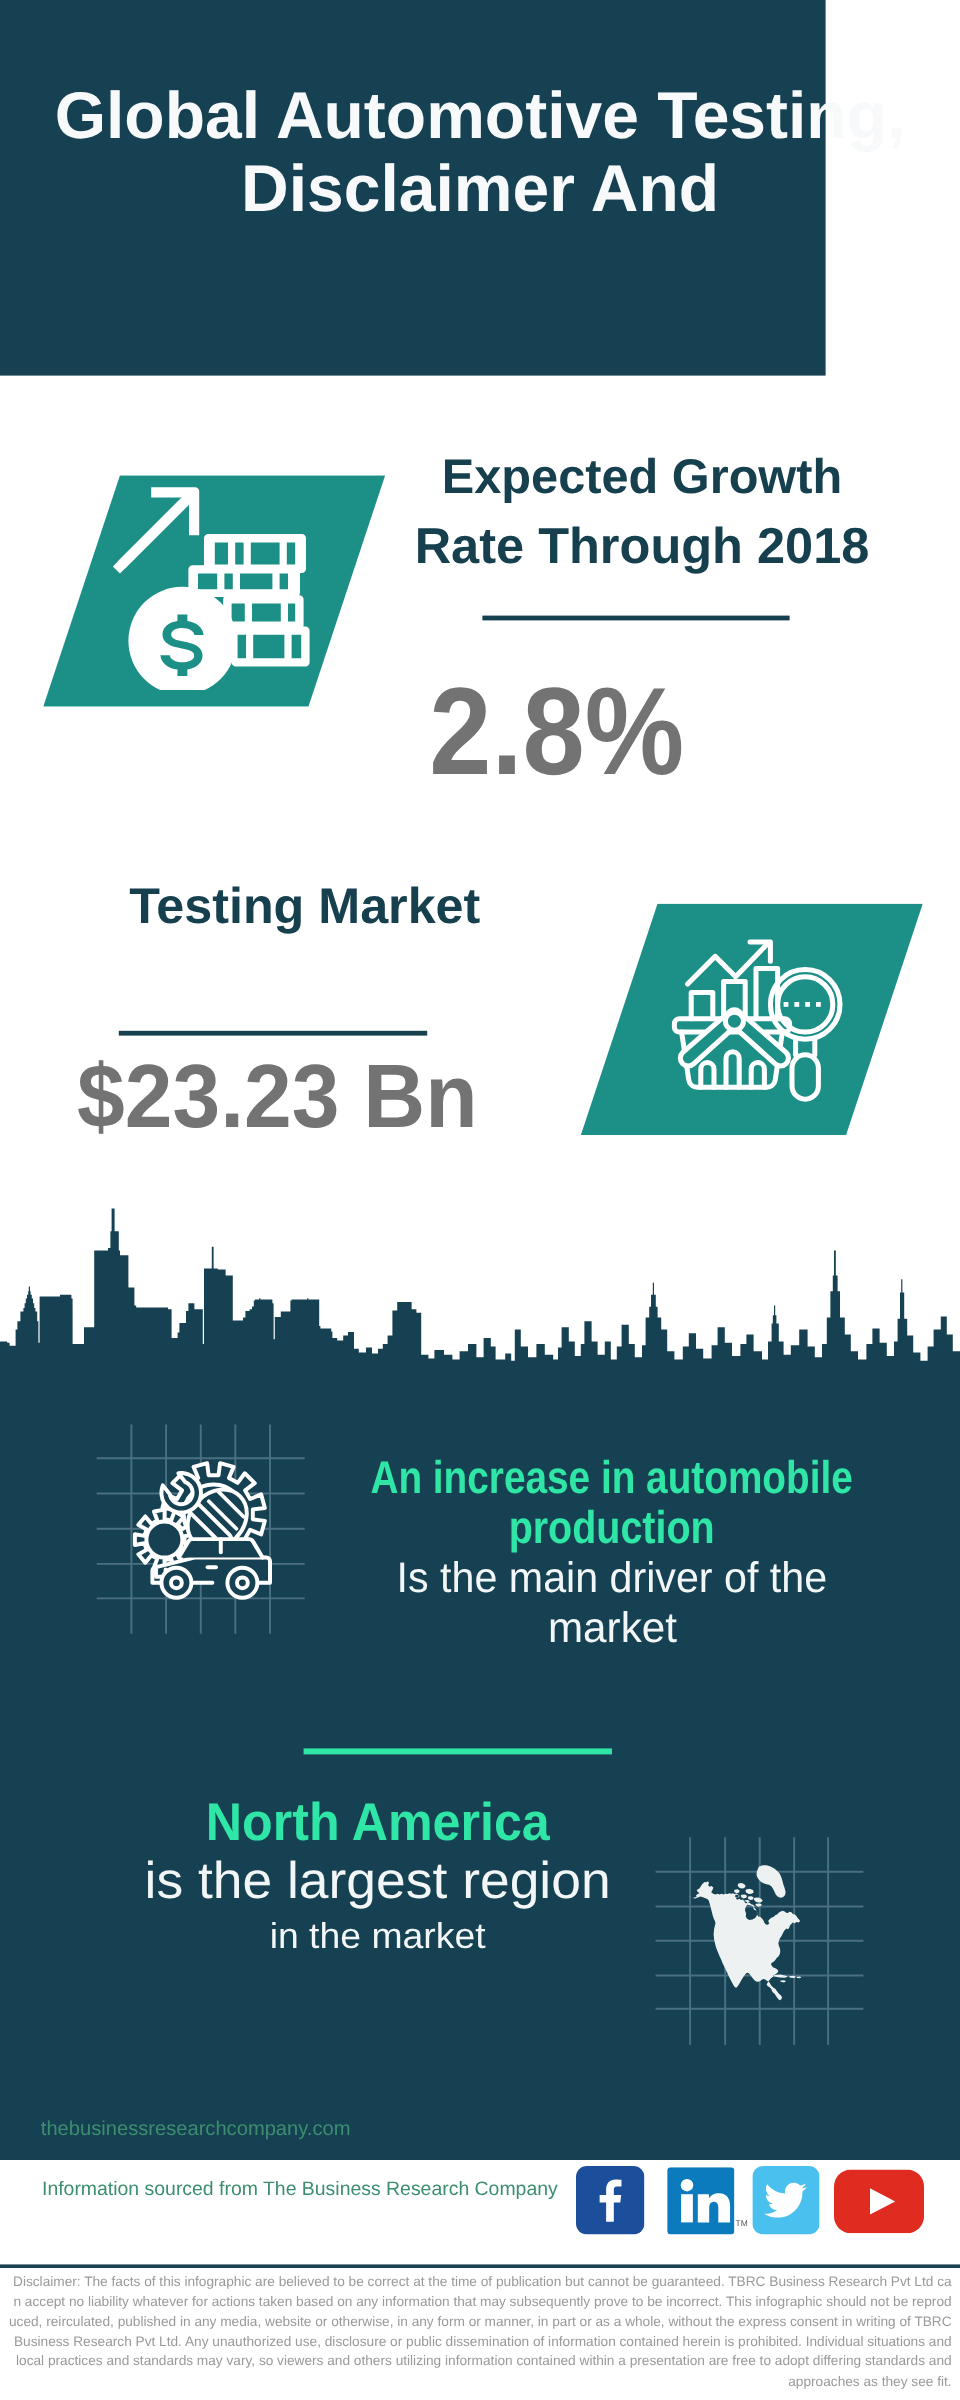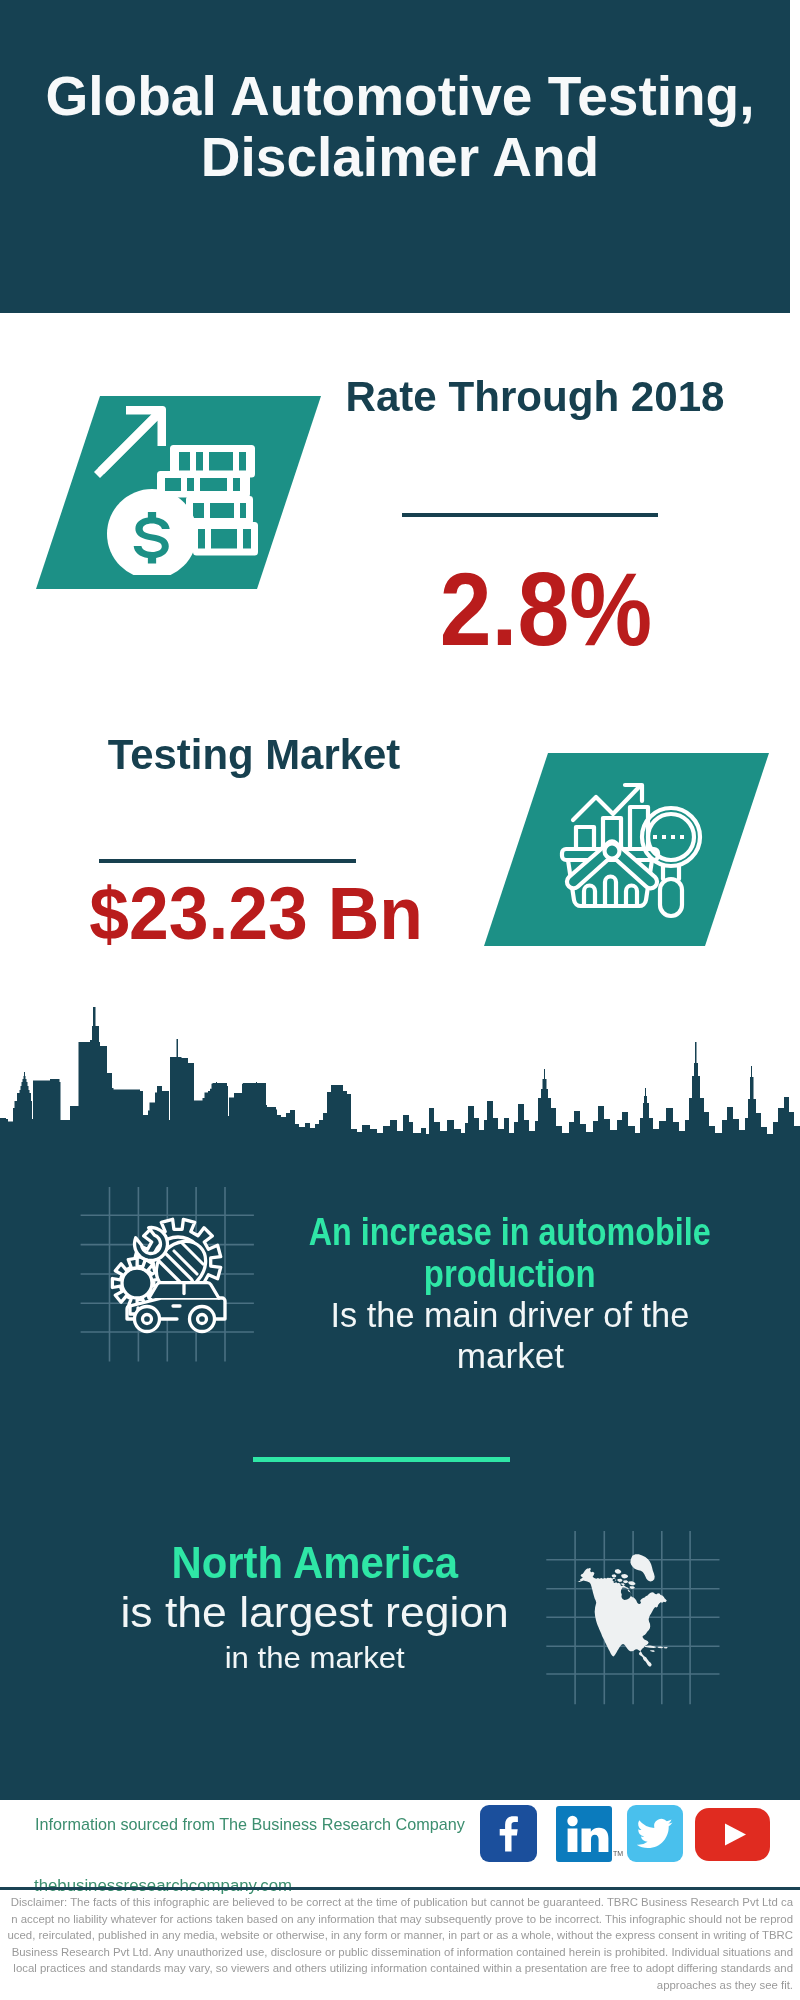--- a/index.html
+++ b/index.html
@@ -1,29 +1,29 @@
 <!DOCTYPE html>
 <html><head>
 <meta charset="utf-8">
 <style>
   *{margin:0;padding:0;box-sizing:border-box;}
   html,body{width:800px;height:2000px;}
   body{font-family:"Liberation Sans",sans-serif;background:#ffffff;overflow:hidden;
        -webkit-font-smoothing:antialiased;}
   .page{position:relative;width:800px;height:2000px;background:#fff;overflow:hidden;}
-  .header{position:absolute;left:0;top:0;width:790px;height:313px;background:#164152;}
+  .header{position:absolute;left:0;top:0;width:688px;height:313px;background:#164152;}
   .header-title{position:absolute;left:0;top:66px;width:800px;text-align:center;
      color:#f7f9fa;font-size:55px;font-weight:bold;line-height:60.5px;}
   .htl{display:block;}
   .par{position:absolute;background:#1C9086;}
   .stat-label{position:absolute;color:#17404f;font-weight:bold;font-size:40px;line-height:58px;text-align:center;white-space:nowrap;}
   .stat-label span{display:block;line-height:58px;}
   .sv{display:inline-block;transform-origin:center center;}
   .stat-rule{position:absolute;background:#17404f;height:4px;}
-  .stat-value{position:absolute;color:#b91c1c;font-weight:bold;text-align:center;white-space:nowrap;}
+  .stat-value{position:absolute;color:#737373;font-weight:bold;white-space:nowrap;}
   .dark{position:absolute;left:0;width:800px;background:#164152;}
   .dsec{position:absolute;text-align:center;white-space:nowrap;}
   .dsec span{display:block;}
   .dsx{display:inline-block;transform-origin:center center;}
   .grn{color:#2FE6A6;font-weight:bold;}
   .wht{color:#f2f6f7;font-weight:normal;}
   .green-rule{position:absolute;background:#2FE6A6;height:5px;}
   .src-line{position:absolute;color:#3C8E6F;font-size:16.2px;white-space:nowrap;}
   .foot-rule{position:absolute;background:#1b4354;height:2.5px;left:0;width:800px;}
   .disc{position:absolute;color:#9a9a9a;font-size:11.4px;line-height:16.6px;word-break:break-all;text-align:right;}
@@ -60,20 +60,21 @@
 
       <g>
         <circle cx="67" cy="134" r="45" fill="#ffffff"></circle>
         <path fill="#1C9086" transform="translate(67,134) scale(0.86) translate(-67,-134)" d="M62.2,108.5 L71.8,108.5 L71.8,114.8 C80.8,116 87,121.3 87.6,128.3 L78.6,128.3 C77.9,124.4 73.2,121.7 67,121.7 C60.6,121.7 56.2,124.2 56.2,127.8 C56.2,130.9 58.7,132.7 64.7,133.9 L71.6,135.3 C81.4,137.3 86.5,141.6 86.5,148.3 C86.5,155.5 80.4,160.6 71.8,161.8 L71.8,160 L71.8,168.2 L62.2,168.2 L62.2,161.9 C52.6,160.8 46.3,155.3 45.7,148 L54.7,148 C55.4,152.1 60.1,154.8 67,154.8 C73.8,154.8 78.4,152.1 78.4,148.4 C78.4,145.2 75.8,143.3 69.8,142.1 L62.3,140.6 C52.7,138.7 47.7,134.4 47.7,127.9 C47.7,120.9 53.5,116 62.2,114.8 Z"></path>
       </g>
     </g>
   </svg>
 
   <div class="par" style="left:36px;top:396px;width:285px;height:193px;clip-path:polygon(64px 0, 285px 0, 221px 193px, 0 193px);"></div>
   <div class="stat-label" style="left:335px;top:368px;width:400px;">
+    <span style="font-size:40.6px;">Expected Growth</span>
     <span style="font-size:42.1px;">Rate Through 2018</span>
   </div>
   <div class="stat-rule" style="left:402px;top:513px;width:256px;"></div>
   <div class="stat-value" style="left:346px;top:558px;width:400px;font-size:103.5px;line-height:103px;"><span class="sv" style="transform:scaleX(0.90);">2.8%</span></div>
 
   <svg class="icon-market" style="position:absolute;left:556px;top:770px;z-index:5;" width="160" height="150" viewBox="0 0 160 150">
     <g fill="none" stroke="#ffffff" stroke-width="4.2" stroke-linecap="round" stroke-linejoin="round">
       <polyline points="17,50 40,27 57,44 83,17"></polyline>
       <polyline points="69,15 86,15 86,31"></polyline>
       <polyline points="20,79 20,57 38,57 38,79"></polyline>
@@ -153,31 +154,31 @@
   <svg style="position:absolute;left:544px;top:1529px;" width="178" height="178" viewBox="0 0 178 178">
     <g stroke="#4a7082" stroke-width="1.6" fill="none">
       <path d="M31.1,2 V175.2 M60.3,2 V175.2 M89.1,2 V175.2 M117.8,2 V175.2 M146.1,2 V175.2"></path>
       <path d="M2.3,30.8 H175.5 M2.3,59.7 H175.5 M2.3,88.3 H175.5 M2.3,117.2 H175.5 M2.3,145 H175.5"></path>
     </g>
   </svg>
   <svg preserveAspectRatio="none" style="position:absolute;left:566px;top:1549px;" width="112" height="129" viewBox="0 0 100 125">
     <path fill="#eef1f2" fill-rule="evenodd" d="M7.2,30.2 9.0,31.2 10.8,31.5 12.0,31.0 13.0,30.4 12.5,29.4 13.8,28.5 15.0,27.8 14.0,26.8 13.0,25.8 13.8,24.5 15.0,24.0 15.8,22.8 16.8,21.0 17.8,19.8 19.0,18.8 20.4,19.0 21.5,18.2 22.2,19.5 21.5,21.2 22.5,22.5 24.0,22.0 25.4,23.2 24.8,25.2 23.8,26.8 25.2,28.2 27.0,28.8 28.5,28.2 30.0,28.8 31.5,28.2 33.0,28.8 34.5,28.2 36.0,28.5 37.2,27.8 38.8,28.2 40.0,27.8 41.2,28.5 42.5,28.0 43.8,28.8 44.5,30.0 43.5,31.0 42.2,32.0 43.2,33.0 44.8,32.2 46.0,33.2 47.5,32.8 48.2,34.0 49.8,34.5 51.0,35.8 52.5,35.5 53.5,36.8 55.0,37.2 56.0,38.5 55.0,39.8 55.8,41.2 57.2,41.8 58.2,43.2 57.8,44.8 58.8,46.5 60.5,47.0 61.8,48.5 62.8,50.0 63.5,51.8 64.5,53.0 66.0,53.2 67.0,52.0 66.2,50.2 67.2,48.8 68.8,47.5 70.2,47.0 71.2,45.8 72.8,45.0 74.0,43.5 75.5,42.5 77.0,42.0 78.5,42.5 79.5,43.5 81.0,43.8 82.0,42.8 83.5,43.2 84.5,44.5 86.0,45.0 87.2,46.2 88.2,48.0 89.2,49.0 90.0,50.2 88.8,51.5 87.2,51.0 86.0,52.0 84.5,51.5 83.2,52.8 82.2,54.2 81.8,55.9 80.8,56.8 79.8,56.2 78.8,57.2 77.8,58.8 77.0,60.5 76.0,62.5 75.0,64.2 74.2,66.2 73.8,68.4 74.2,70.5 75.0,72.5 75.2,75.0 74.8,77.1 73.8,78.8 72.5,80.2 71.5,81.8 70.5,83.0 69.2,83.8 68.2,85.0 69.0,86.5 70.0,87.8 71.5,88.4 72.8,89.2 73.8,90.5 73.1,92.1 71.9,93.0 70.6,93.8 69.8,95.2 68.5,96.2 67.5,97.5 66.5,98.8 65.6,100.2 65.0,101.8 66.0,103.0 67.2,103.8 68.5,105.0 69.0,106.8 69.8,108.0 71.0,109.0 71.9,110.5 72.8,112.1 73.8,113.4 75.0,114.2 76.0,113.4 76.5,111.8 75.6,110.2 74.4,109.2 73.5,108.0 72.5,106.5 71.5,105.0 70.2,104.2 69.0,103.0 68.1,101.8 67.5,100.2 66.5,99.2 65.2,98.4 64.0,97.5 62.5,97.1 61.2,97.8 60.0,98.8 58.8,99.2 57.2,99.0 56.0,98.0 55.0,96.8 54.0,95.5 53.1,94.0 52.2,92.8 51.0,92.1 49.8,92.5 48.8,93.8 47.8,95.2 46.9,96.8 46.0,98.4 45.2,100.0 44.4,101.5 43.5,103.0 42.5,104.2 41.5,103.8 40.6,102.5 39.8,100.9 39.0,99.2 38.1,97.5 37.2,95.5 36.5,93.8 35.6,91.8 34.8,90.0 34.0,88.0 33.1,86.2 32.2,84.2 31.5,82.1 30.6,80.0 29.8,78.0 29.0,75.9 28.2,73.8 27.5,71.8 26.9,69.6 26.5,67.5 26.0,65.2 25.8,63.0 25.6,60.9 25.8,58.8 26.0,56.5 26.5,54.2 27.0,52.1 26.5,50.0 25.6,48.0 25.0,45.9 24.5,43.8 24.0,41.8 23.5,39.6 23.0,37.5 22.5,35.5 22.0,33.8 21.0,32.5 19.5,31.8 18.2,31.2 17.0,30.9 15.8,30.5 14.5,31.0 13.2,31.5 12.0,32.0 10.8,31.8 9.2,31.2 8.0,30.8 7.2,30.2 Z M50.5,37.2 53.0,37.5 55.2,38.8 57.0,40.8 58.0,43.2 57.8,45.8 56.5,47.8 54.5,49.0 52.2,49.5 50.5,48.5 49.5,46.5 49.8,44.2 49.0,42.0 49.2,39.8 50.5,37.2 Z M59.2,6.5 62.0,5.2 65.0,5.2 68.0,6.2 70.8,7.8 73.0,9.8 74.8,12.0 76.0,14.8 76.8,17.8 77.5,20.8 78.5,23.8 79.2,26.8 78.8,29.2 77.2,31.0 75.2,31.5 73.2,30.5 71.8,28.8 70.8,26.5 69.8,24.2 68.5,22.2 66.8,21.0 64.8,20.5 62.8,19.8 61.0,18.8 59.5,17.2 58.2,15.2 57.5,13.0 57.8,10.2 59.2,6.5 Z M44.0,20.0 46.5,19.5 48.5,20.5 49.5,22.2 48.2,23.8 46.2,24.0 44.5,23.2 43.5,21.8 44.0,20.0 Z M49.8,24.8 52.5,24.2 54.8,25.2 55.5,27.0 54.0,28.2 51.8,28.5 50.0,27.5 49.2,26.0 49.8,24.8 Z M41.2,25.0 43.5,24.5 45.0,25.8 44.5,27.2 42.8,27.8 41.2,27.0 40.8,26.0 41.2,25.0 Z M46.2,29.0 49.0,28.8 50.5,30.0 49.8,31.5 47.8,32.0 46.2,31.0 45.8,30.0 46.2,29.0 Z M51.5,30.5 54.0,30.2 55.5,31.5 54.8,32.8 52.8,33.2 51.2,32.2 51.0,31.2 51.5,30.5 Z M56.0,31.5 59.0,31.2 61.0,32.2 62.2,33.8 60.8,35.0 58.5,35.2 56.5,34.2 55.5,32.8 56.0,31.5 Z M57.0,36.2 59.8,36.0 61.5,37.0 60.8,38.2 58.8,38.8 57.2,37.8 56.8,37.0 57.0,36.2 Z M42.0,29.0 44.0,28.8 45.0,30.0 44.0,31.2 42.2,31.2 41.5,30.2 42.0,29.0 Z M48.8,33.5 51.2,33.2 52.5,34.2 51.5,35.5 49.5,35.8 48.5,34.8 48.8,33.5 Z M70.0,94.0 75.0,93.5 78.8,94.2 81.0,95.2 78.5,96.0 74.8,95.8 70.8,95.0 69.5,94.5 70.0,94.0 Z M82.0,94.8 85.0,94.5 87.0,95.2 85.5,96.2 82.8,96.0 81.5,95.2 82.0,94.8 Z M87.5,95.2 89.8,95.0 91.0,95.8 89.5,96.5 87.8,96.2 87.2,95.8 87.5,95.2 Z M75.5,98.2 78.2,98.0 79.5,99.0 77.8,99.8 75.8,99.2 75.0,98.8 75.5,98.2 Z"></path>
   </svg>
 
-  <div class="dsec" style="left:-1px;top:1538px;width:600px;padding-left:32px;">
+  <div class="dsec" style="left:-1px;top:1494px;width:600px;padding-left:32px;">
     <span class="grn" style="font-size:44.3px;line-height:50.5px;"><i class="dsx" style="transform:scaleX(0.944);font-style:normal;">North America</i></span>
     <span class="wht" style="font-size:43px;line-height:46.3px;"><i class="dsx" style="transform:scaleX(1.035);font-style:normal;">is the largest region</i></span>
     <span class="wht" style="font-size:30px;line-height:46.3px;"><i class="dsx" style="transform:scaleX(1.038);font-style:normal;">in the market</i></span>
   </div>
   <svg style="position:absolute;left:0;top:0;" width="800" height="1160" viewBox="0 0 800 1160">
     <path fill="#164152" d="M0,1145 L0,1118 L6,1118 L6,1119 L8,1119 L8,1121.5 L13,1121.5 L13,1108 L14.5,1108 L14.5,1101 L17,1101 L17,1093 L19.5,1093 L19.5,1090 L20.5,1090 L20.5,1086 L21.5,1086 L21.5,1082 L22.5,1082 L22.5,1079 L23.5,1079 L23.5,1076 L24,1076 L24,1072 L25,1072 L25,1076 L25.5,1076 L25.5,1079 L26.5,1079 L26.5,1082 L27.5,1082 L27.5,1086 L28.5,1086 L28.5,1090 L29.5,1090 L29.5,1093 L31,1093 L31,1101 L32,1101 L32,1119 L33,1119 L33,1080.5 L50,1080.5 L50,1079 L59.5,1079 L59.5,1082 L60.5,1082 L60.5,1120 L70,1120 L70,1106 L78.5,1106 L78.5,1042 L90,1042 L90,1040 L92,1040 L92,1026 L93,1026 L93,1007 L95.5,1007 L95.5,1026 L99,1026 L99,1042 L100,1042 L100,1046 L107,1046 L107,1073 L112,1073 L112,1088 L113.5,1088 L113.5,1089.5 L140,1089.5 L140,1091 L143,1091 L143,1115 L148,1115 L148,1110.5 L149.5,1110.5 L149.5,1102.5 L155,1102.5 L155,1092.5 L157,1092.5 L157,1086 L162,1086 L162,1091 L169,1091 L169,1120 L170,1120 L170,1057 L176.5,1057 L176.5,1039 L178,1039 L178,1057 L181.5,1057 L181.5,1058 L188,1058 L188,1063 L194,1063 L194,1100.5 L202.5,1100.5 L202.5,1098 L204.5,1098 L204.5,1092.5 L208,1092.5 L208,1091 L210,1091 L210,1088.8 L211.5,1088.8 L211.5,1083.8 L212.5,1083.8 L212.5,1083 L216,1083 L216,1081.9 L217,1081.9 L217,1083 L227,1083 L227,1086 L228,1086 L228,1116 L229,1116 L229,1097.5 L234,1097.5 L234,1093 L242,1093 L242,1083.8 L243,1083.8 L243,1083 L256,1083 L256,1081.9 L257,1081.9 L257,1083 L266,1083 L266,1105 L267,1105 L267,1107 L276,1107 L276,1109.5 L277,1109.5 L277,1115 L281,1115 L281,1117 L286,1117 L286,1113 L290,1113 L290,1110 L295,1110 L295,1124 L299,1124 L299,1127 L305,1127 L305,1123 L310,1123 L310,1128 L315,1128 L315,1124 L319,1124 L319,1120 L323,1120 L323,1113 L327,1113 L327,1092 L331,1092 L331,1085 L343,1085 L343,1091 L347,1091 L347,1094 L351,1094 L351,1129 L357,1129 L357,1132 L362,1132 L362,1125 L370,1125 L370,1129 L377,1129 L377,1133 L383,1133 L383,1126 L390,1126 L390,1120 L397,1120 L397,1131 L403,1131 L403,1115 L409,1115 L409,1122 L413,1122 L413,1133 L421,1133 L421,1128 L426,1128 L426,1134 L429,1134 L429,1108 L434,1108 L434,1122 L440,1122 L440,1131 L447,1131 L447,1120 L454,1120 L454,1129 L461,1129 L461,1133 L465,1133 L465,1123 L468,1123 L468,1106 L474,1106 L474,1118 L479,1118 L479,1130 L484,1130 L484,1120 L487,1120 L487,1101 L493,1101 L493,1118 L498,1118 L498,1129 L504,1129 L504,1118 L509,1118 L509,1133 L514,1133 L514,1122 L518,1122 L518,1104 L524,1104 L524,1120 L529,1120 L529,1131 L535,1131 L535,1121 L538,1121 L538,1098 L541,1098 L541,1089 L542.5,1089 L542.5,1079 L544,1079 L544,1069 L545,1069 L545,1079 L546.5,1079 L546.5,1089 L548,1089 L548,1098 L551,1098 L551,1108 L556,1108 L556,1126 L562,1126 L562,1133 L569,1133 L569,1122 L574,1122 L574,1111 L580,1111 L580,1124 L586,1124 L586,1132 L593,1132 L593,1121 L598,1121 L598,1106 L604,1106 L604,1119 L610,1119 L610,1130 L617,1130 L617,1120 L622,1120 L622,1112 L628,1112 L628,1126 L635,1126 L635,1133 L640,1133 L640,1118 L643,1118 L643,1103 L644,1103 L644,1096 L645,1096 L645,1088 L646,1088 L646,1096 L647,1096 L647,1103 L649,1103 L649,1118 L653,1118 L653,1129 L659,1129 L659,1121 L666,1121 L666,1108 L673,1108 L673,1122 L679,1122 L679,1131 L685,1131 L685,1120 L689,1120 L689,1098 L692,1098 L692,1076 L694,1076 L694,1063 L695,1063 L695,1042 L696.5,1042 L696.5,1063 L698,1063 L698,1076 L700,1076 L700,1098 L704,1098 L704,1112 L709,1112 L709,1126 L715,1126 L715,1133 L722,1133 L722,1120 L727,1120 L727,1107 L733,1107 L733,1119 L739,1119 L739,1130 L745,1130 L745,1118 L748,1118 L748,1099 L750,1099 L750,1077 L751,1077 L751,1066 L752,1066 L752,1077 L753.5,1077 L753.5,1099 L756,1099 L756,1113 L761,1113 L761,1127 L767,1127 L767,1134 L773,1134 L773,1122 L778,1122 L778,1108 L784,1108 L784,1097 L789,1097 L789,1112 L794,1112 L794,1126 L800,1126 L800,1145 Z"></path>
   </svg>
 
   <div class="src-line" style="left:35px;top:1815px;">Information sourced from The Business Research Company</div>
-  <div class="src-line" style="left:34px;top:1876px;font-size:16.8px;">thebusinessresearchcompany.com</div>
+  <div class="src-line" style="left:34px;top:1764px;font-size:16.8px;">thebusinessresearchcompany.com</div>
   <svg class="social" style="left:480px;top:1805px;" width="57" height="57" viewBox="0 0 57 57">
     <rect x="0" y="0" width="57" height="57" rx="9" fill="#1B4F9C"></rect>
     <path fill="#ffffff" d="M31.5,46.5 V30.5 h5.4 l0.8,-6.3 h-6.2 v-4 c0,-1.8 0.5,-3.1 3.1,-3.1 h3.3 v-5.6 c-0.6,-0.1 -2.5,-0.3 -4.8,-0.3 c-4.8,0 -8,2.9 -8,8.3 v4.6 h-5.4 v6.3 h5.4 v16 Z"></path>
   </svg>
   <svg class="social" style="left:556px;top:1806px;" width="56" height="56" viewBox="0 0 56 56">
     <rect x="0" y="0" width="56" height="56" rx="3" fill="#0B7BBD"></rect>
     <circle cx="16.5" cy="15" r="5.2" fill="#ffffff"></circle>
     <rect x="11.6" y="22.5" width="9.8" height="23.5" fill="#ffffff"></rect>
     <path fill="#ffffff" d="M25.5,46 V22.5 h9.3 v3.3 a9.5,9.5 0 0 1 8.3,-4.1 c6,0 9.3,3.9 9.3,10.5 V46 h-9.8 V33.7 c0,-3 -1.1,-5 -3.8,-5 c-2.5,0 -3.8,1.7 -3.8,5 V46 Z"></path>
   </svg>

